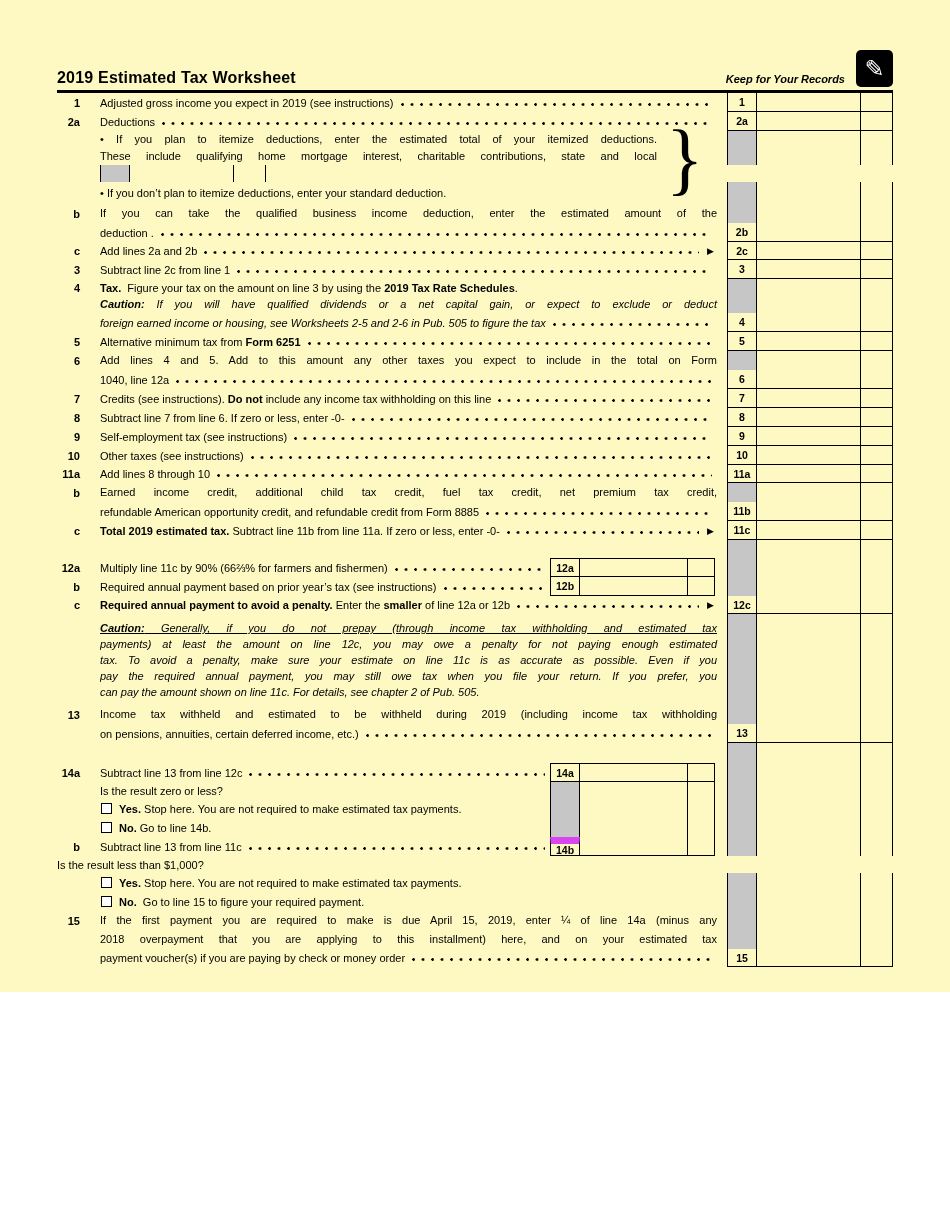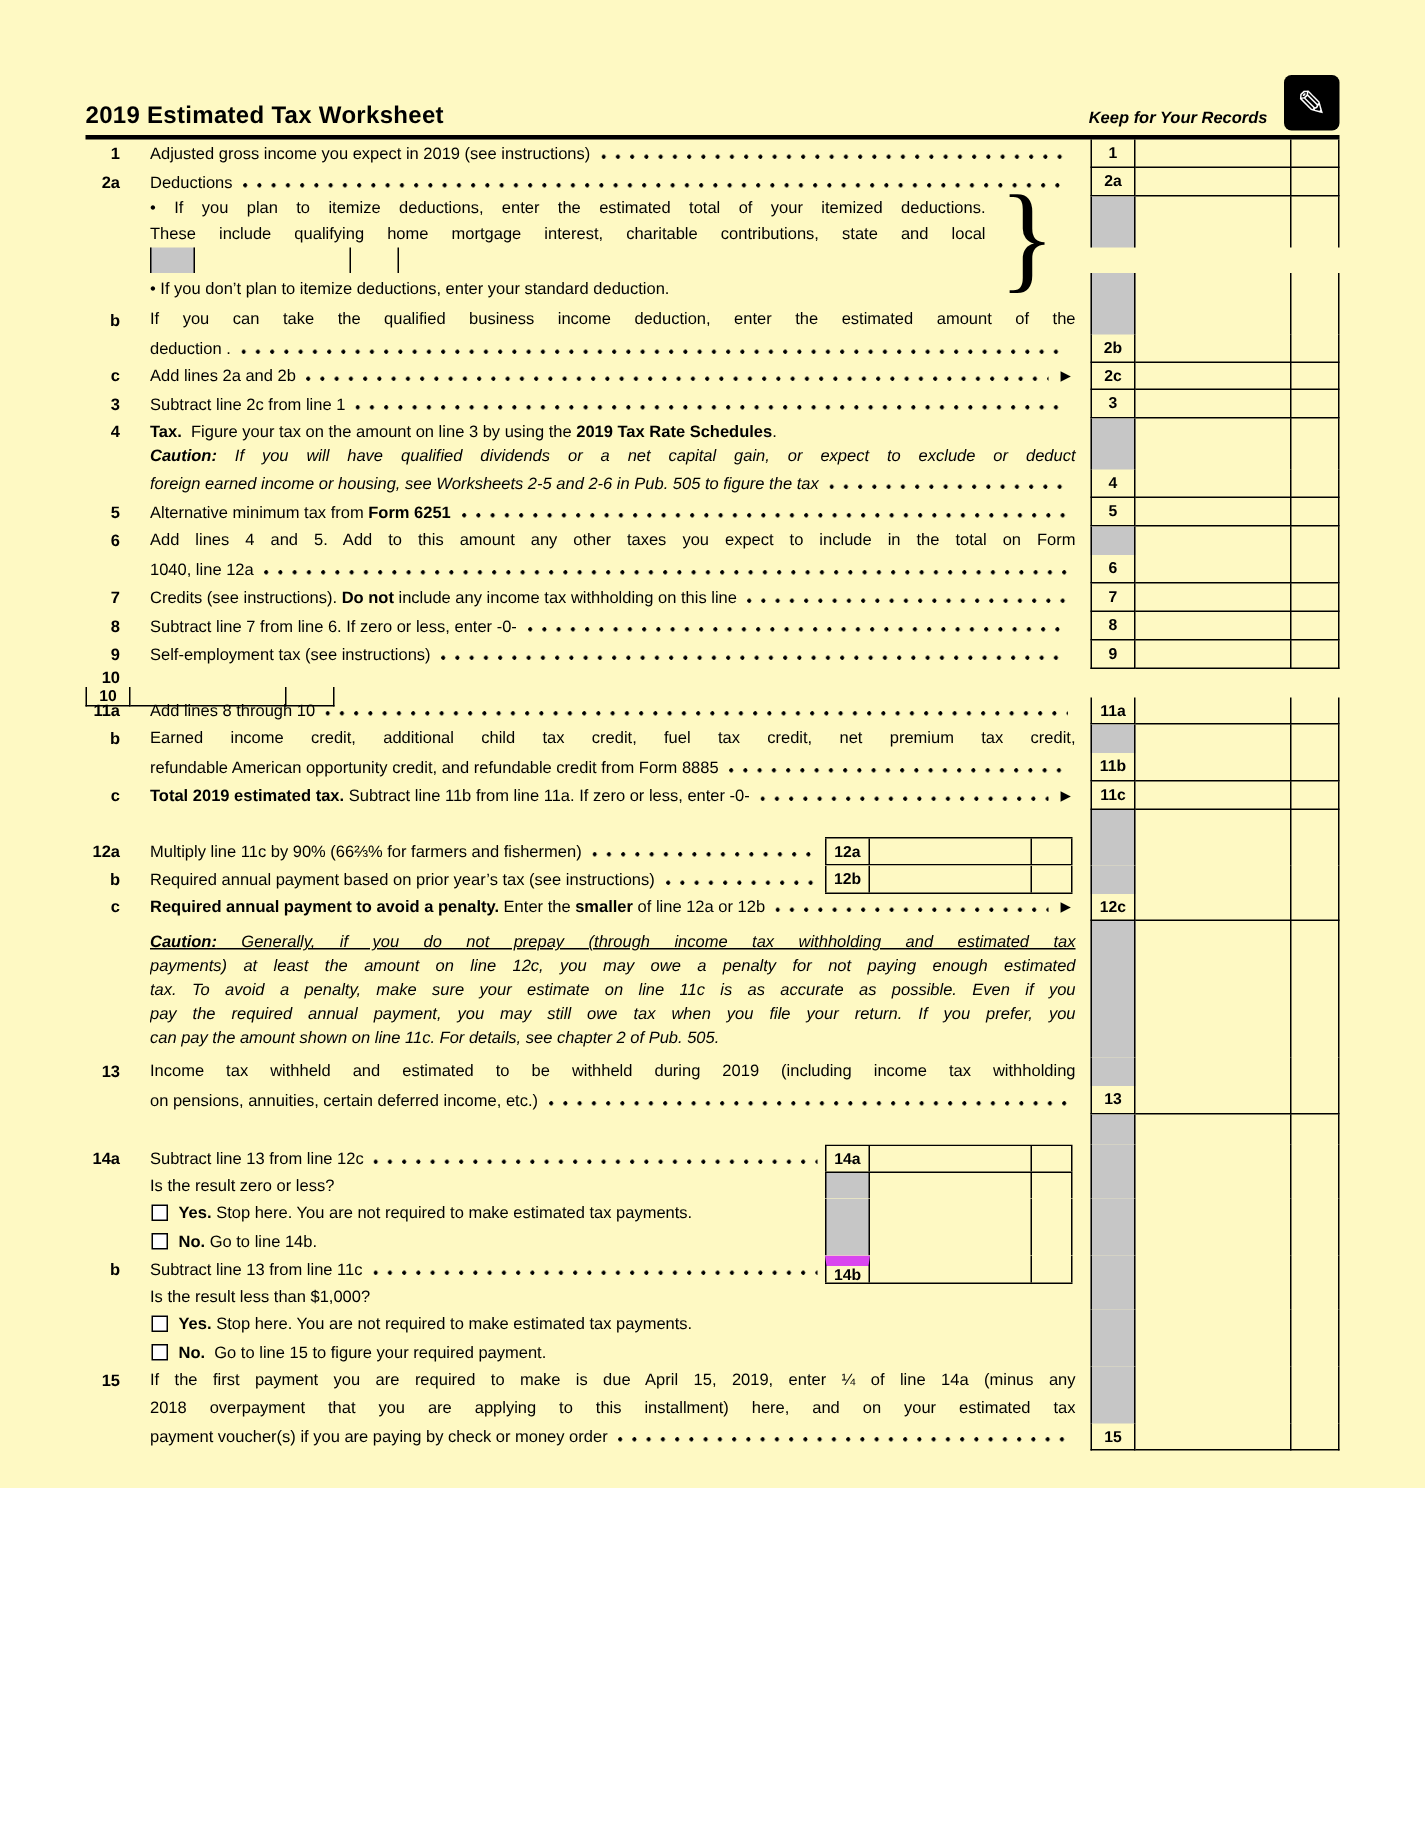--- a/index.html
+++ b/index.html
@@ -277,21 +277,21 @@
         <div class="c-text">
           <span class="seg">Self-employment tax (see instructions)</span>
           <span class="lead"></span>
         </div>
         <div class="c-right e">
           <div class="rbox">9</div>
           <div class="ramt"></div>
           <div class="rcts"></div>
         </div>
       </div>
-      <div class="row" style="height: 19px; flex-direction: column;">
+      <div class="row" style="height: 19px;">
         <div class="c-num">10</div>
         <div class="c-text">
           <span class="seg">Other taxes (see instructions)</span>
           <span class="lead"></span>
         </div>
         <div class="c-right e">
           <div class="rbox">10</div>
           <div class="ramt"></div>
           <div class="rcts"></div>
         </div>
@@ -576,21 +576,21 @@
             <span class="iamt"></span>
             <span class="icts"></span>
           </span>
         </div>
         <div class="c-right g">
           <div class="rbox"></div>
           <div class="ramt"></div>
           <div class="rcts"></div>
         </div>
       </div>
-      <div class="row" style="height: 17px;">
+      <div class="row" style="height: 17px; flex-direction: column;">
         <div class="c-num"></div>
         <div class="c-text">
           <span class="seg">Is the result less than $1,000?</span>
         </div>
         <div class="c-right g">
           <div class="rbox"></div>
           <div class="ramt"></div>
           <div class="rcts"></div>
         </div>
       </div>

